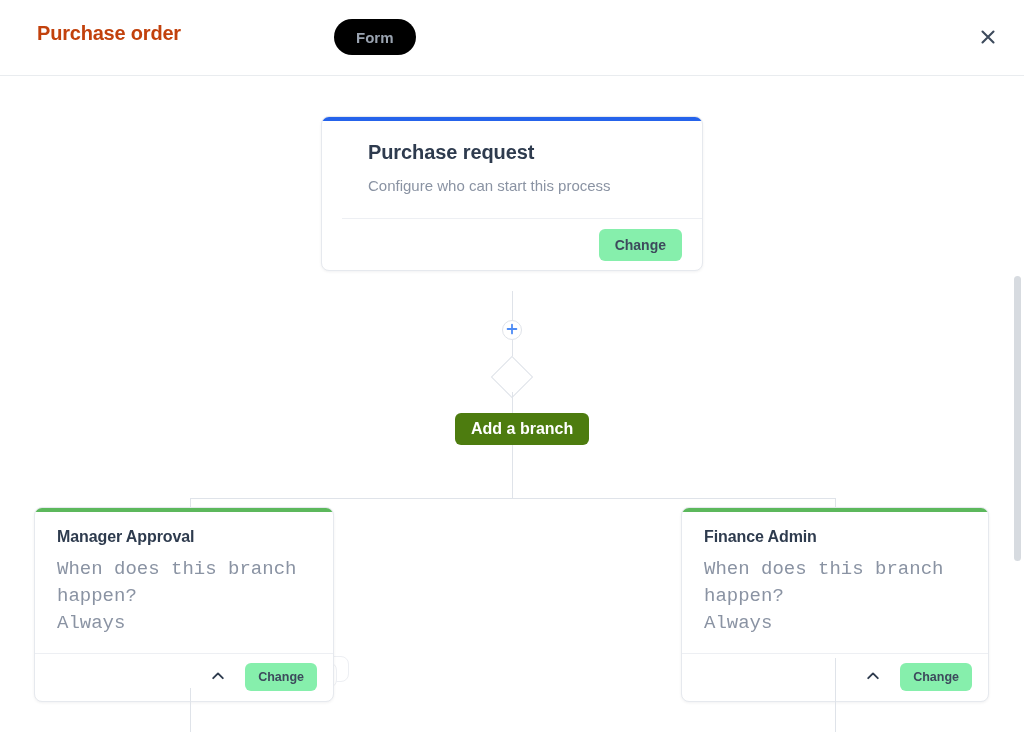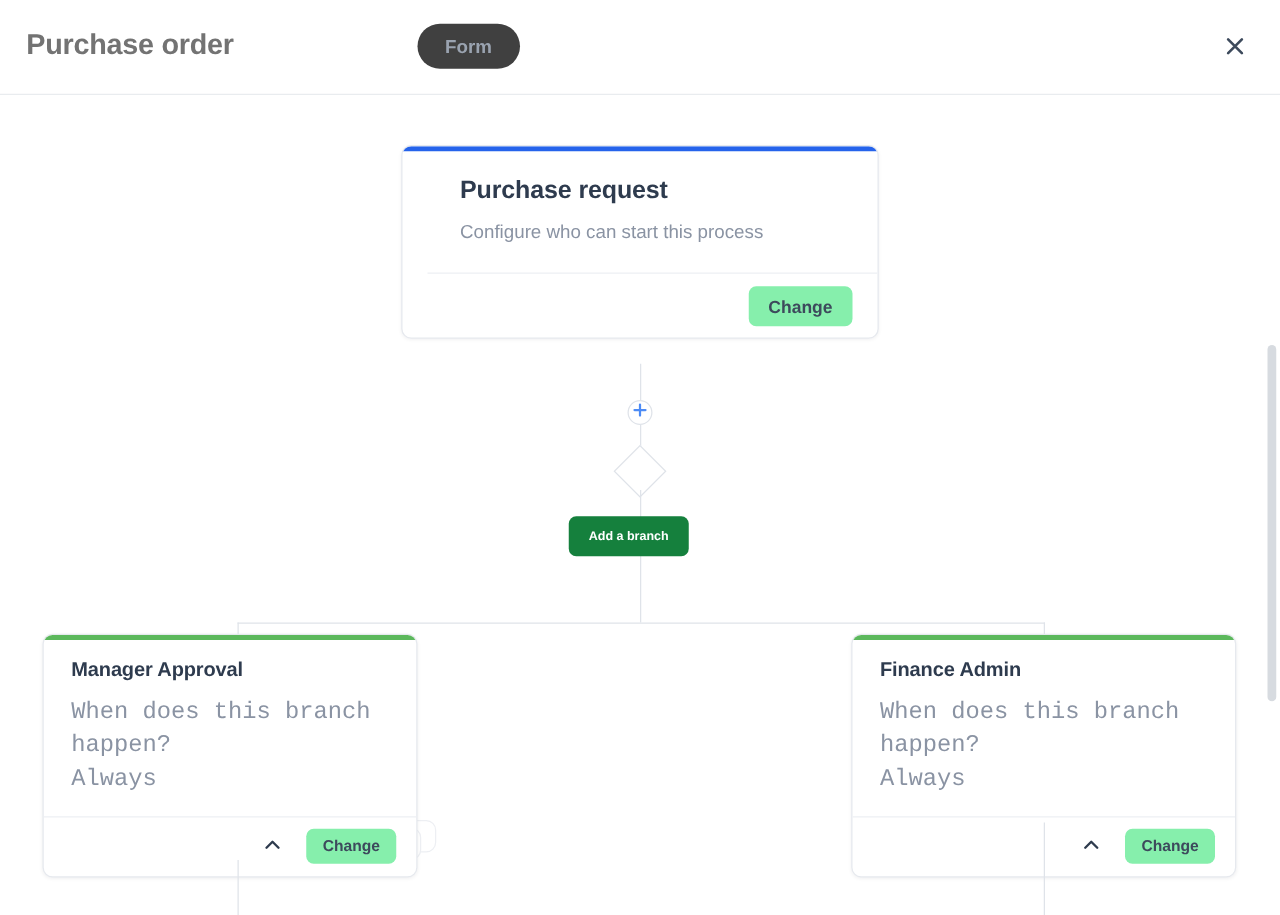--- a/index.html
+++ b/index.html
@@ -15,43 +15,43 @@
   
   #header {
     position: absolute;
     left: 0; top: 0;
     width: 1024px; height: 76px;
     background: #ffffff;
     border-bottom: 1px solid #e9ecef;
   }
   #page-title {
     position: absolute;
-    left: 21px; top: 22px;
-    font-size: 23px;
-    font-weight: bold;
-    color: #737373;
+    left: 37px; top: 22px;
+    font-size: 20px;
+    font-weight: bold;
+    color: #c2410c;
     letter-spacing: -0.2px;
   }
   #tabs {
     position: absolute;
     left: 334px; top: 19px;
     display: flex;
     gap: 10px;
     align-items: center;
   }
   .tab {
     height: 36px;
     padding: 0 22px;
     border-radius: 18px;
     display: flex;
     align-items: center;
     justify-content: center;
     font-size: 15px;
     font-weight: bold;
-    background: #404040;
+    background: #000000;
     color: #9aa3b0;
     border: none;
     cursor: pointer;
     white-space: nowrap;
     font-family: "Liberation Sans", sans-serif;
   }
   .tab.active {
     background: #2563eb;
     color: #ffffff;
   }
@@ -165,25 +165,25 @@
   }
   #diamond-node {
     position: absolute;
     width: 30px; height: 30px;
     background: #ffffff;
     border: 1px solid #dfe3e9;
     transform: rotate(45deg);
   }
   #add-branch-button {
     position: absolute;
-    background: #15803d;
+    background: #4d7c0f;
     color: #ffffff;
     border: none;
     border-radius: 6px;
-    font-size: 10px;
+    font-size: 16px;
     font-weight: bold;
     padding: 16px 16px;
     height: 32px;
     display: flex;
     align-items: center;
     justify-content: center;
     cursor: pointer;
     font-family: "Liberation Sans", sans-serif;
     white-space: nowrap;
   }

